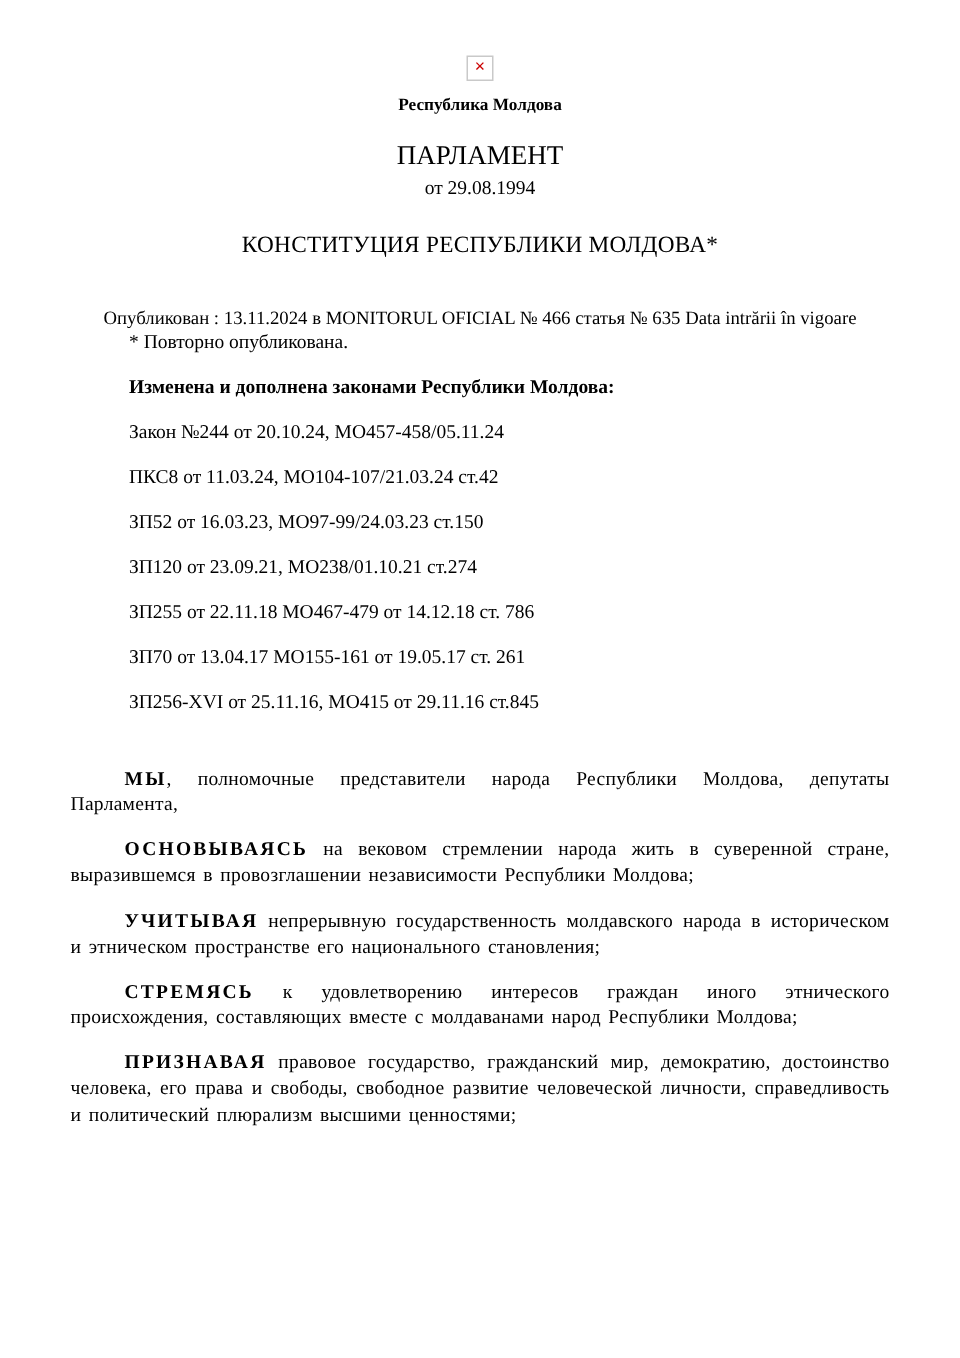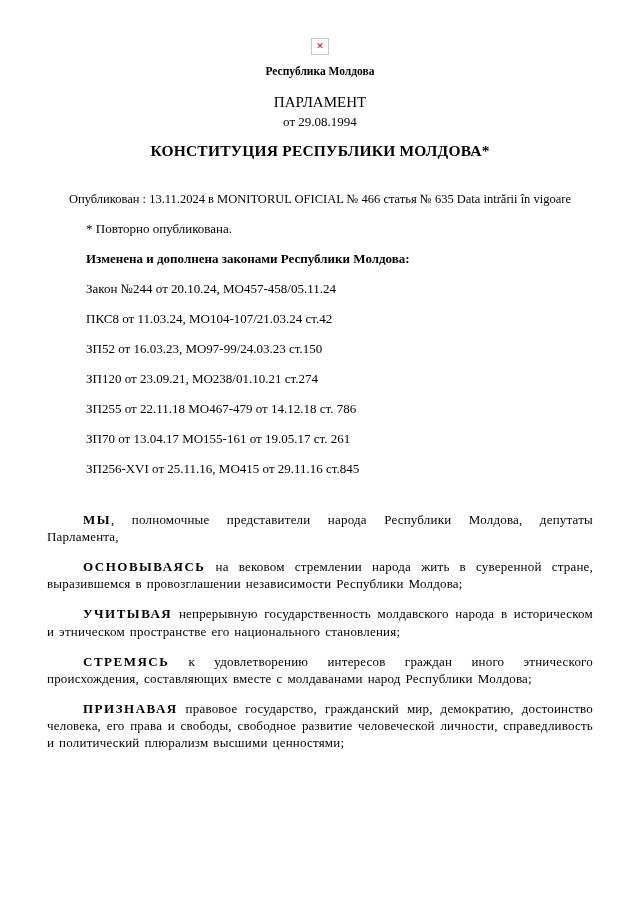--- a/index.html
+++ b/index.html
@@ -33,55 +33,55 @@
     font-size: 9px;
     line-height: 1;
     font-family: "DejaVu Sans", sans-serif;
   }
   .org {
     font-weight: bold;
     font-size: 11.5px;
     margin-top: 10px;
   }
   .parliament {
-    font-size: 15px;
+    font-size: 18px;
     margin-top: 17px;
   }
   .doc-line {
     font-size: 13px;
     margin-top: 22px;
   }
   .doc-line b { font-weight: bold; }
   .doc-date {
     font-size: 13px;
     margin-top: 3px;
   }
   .title {
     font-size: 15.5px;
-    font-weight: bold;
-    margin-top: 12px;
+    font-weight: normal;
+    margin-top: 22px;
     letter-spacing: 0.2px;
   }
   .published {
     font-size: 12.5px;
     margin-top: 32px;
     text-align: center;
   }
   .separator {
     margin-top: 16px;
     margin-left: 33px;
     font-size: 13px;
     letter-spacing: 0;
     white-space: nowrap;
   }
   .indented {
     margin-left: 39px;
     font-size: 13px;
   }
-  .footnote { margin-top: 14px; }
+  .footnote { }
   .amended-intro { margin-top: 14px; font-weight: bold; }
   .amendment { margin-top: 14px; }
   .preamble { margin-top: 34px; }
   .preamble p {
     font-size: 13px;
     line-height: 1.32;
     text-align: justify;
     text-indent: 36px;
     margin: 0 0 13px 0;
     word-spacing: 1.5px;

